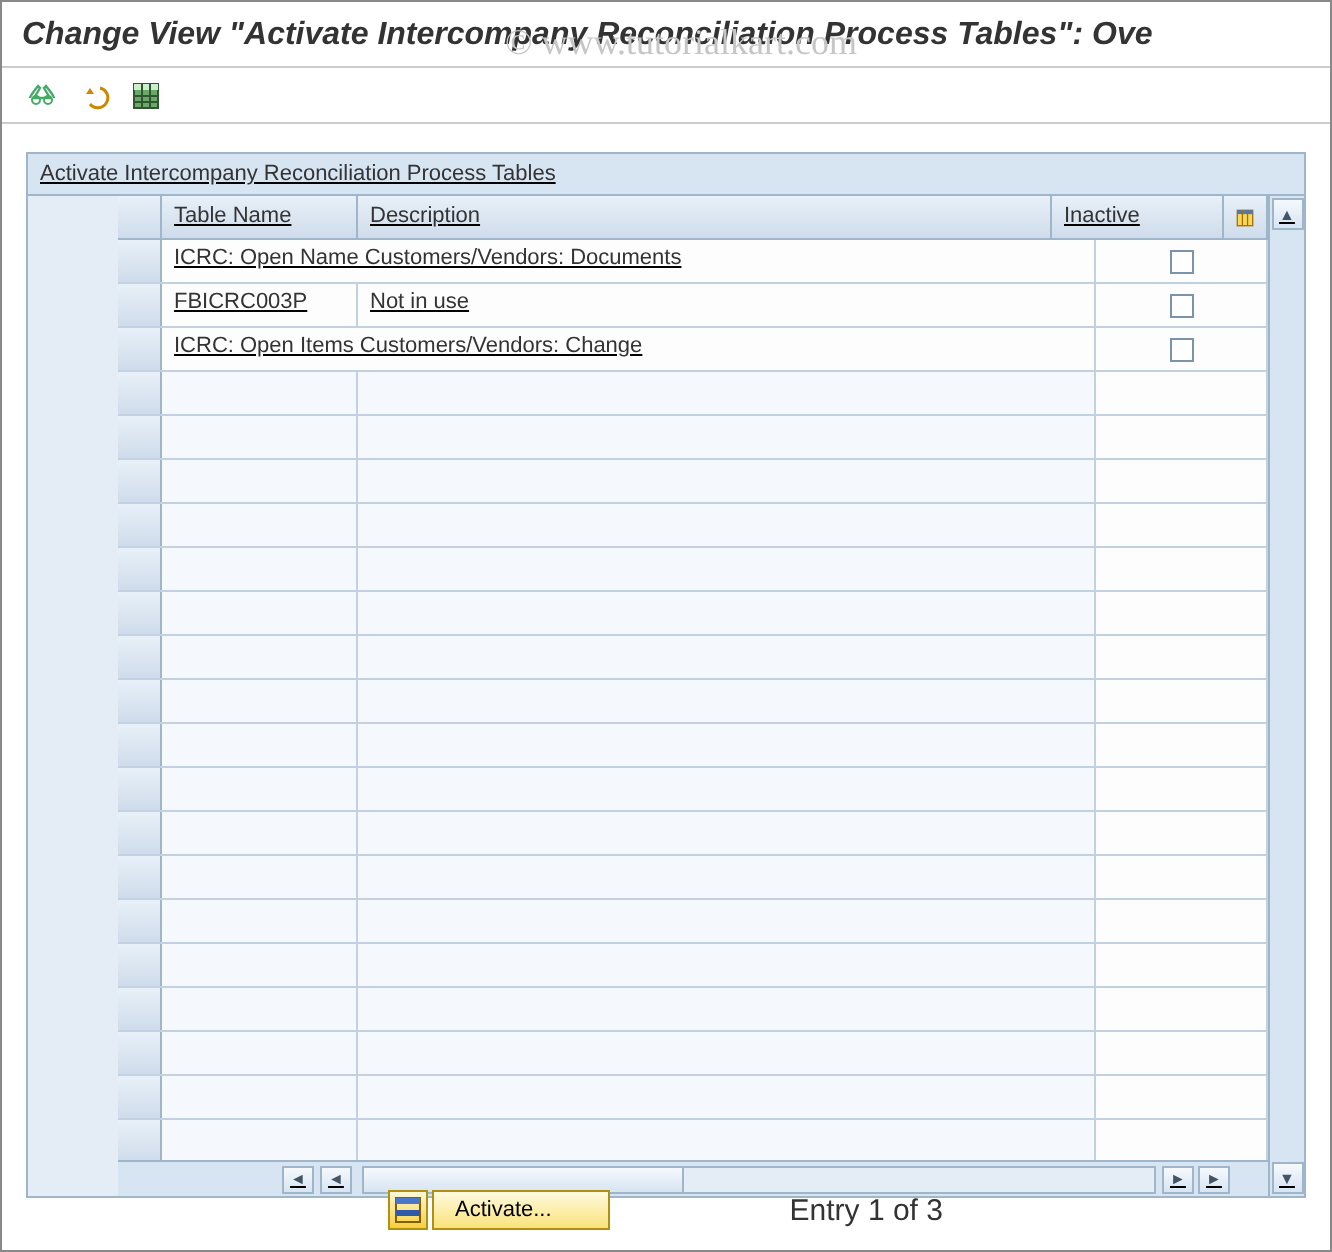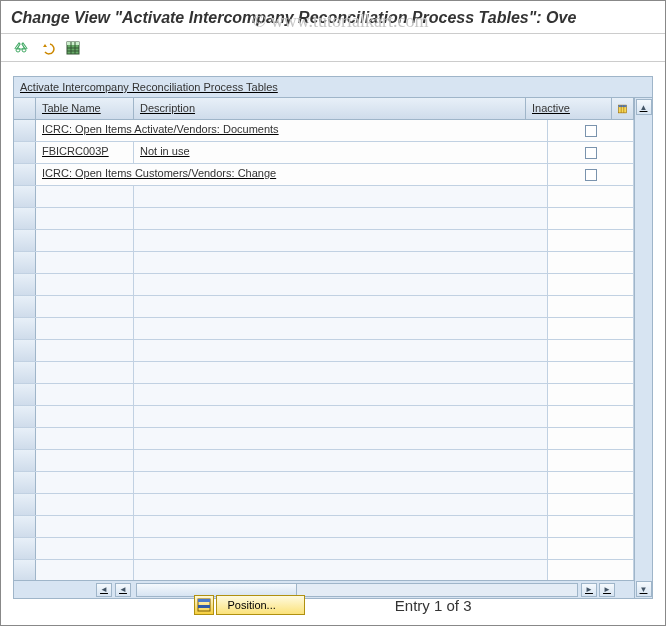--- a/index.html
+++ b/index.html
@@ -56,20 +56,21 @@
   }
   .panel-title {
     padding: 4px 6px;
     font-size: 11px;
     color: #333;
     background: #d7e4f2;
     border-bottom: 1px solid #9fb5c9;
   }
   .grid-wrap {
     display: flex;
+    margin-left: 45px;
   }
   .grid {
     flex: 1;
     position: relative;
   }
   .grid-header {
     display: flex;
     background: #cfdceb;
     border-bottom: 1px solid #9fb5c9;
     height: 22px;
@@ -242,21 +243,21 @@
               <rect x="1" y="1" width="12" height="3" fill="#4a78c9"></rect>
               <line x1="5" y1="1" x2="5" y2="13" stroke="#a06f00"></line>
                 <line x1="9" y1="1" x2="9" y2="13" stroke="#a06f00"></line>
             </svg>
           </div>
         </div>
 
         <div class="grid-body" id="grid-body">
             <div class="row">
               <div class="cell cell-sel"></div>
-              <div class="cell cell-desc input-like">ICRC: Open Items Activate/Vendors: Documents</div>
+              <div class="cell cell-desc input-like">ICRC: Open Name Customers/Vendors: Documents</div>
               <div class="cell cell-inact">
                 <div class="chk"></div>
               </div>
             </div>
             <div class="row">
               <div class="cell cell-sel"></div>
               <div class="cell cell-tn input-like">FBICRC003P</div>
               <div class="cell cell-desc input-like">Not in use</div>
               <div class="cell cell-inact">
                 <div class="chk"></div>
@@ -405,16 +406,16 @@
 
 <div class="footer">
   <div class="pos-wrap">
     <div class="pos-icon">
       <svg width="14" height="14" viewBox="0 0 14 14">
         <rect x="1" y="1" width="12" height="12" fill="none" stroke="#806000"></rect>
         <rect x="1" y="1" width="12" height="3" fill="#4a78c9"></rect>
         <rect x="1" y="7" width="12" height="3" fill="#2e5aa8"></rect>
       </svg>
     </div>
-    <button class="pos-btn">Position...</button>
+    <button class="pos-btn">Activate...</button>
   </div>
   <div class="entry-info">Entry 1 of 3</div>
 </div>
 
 </body></html>

